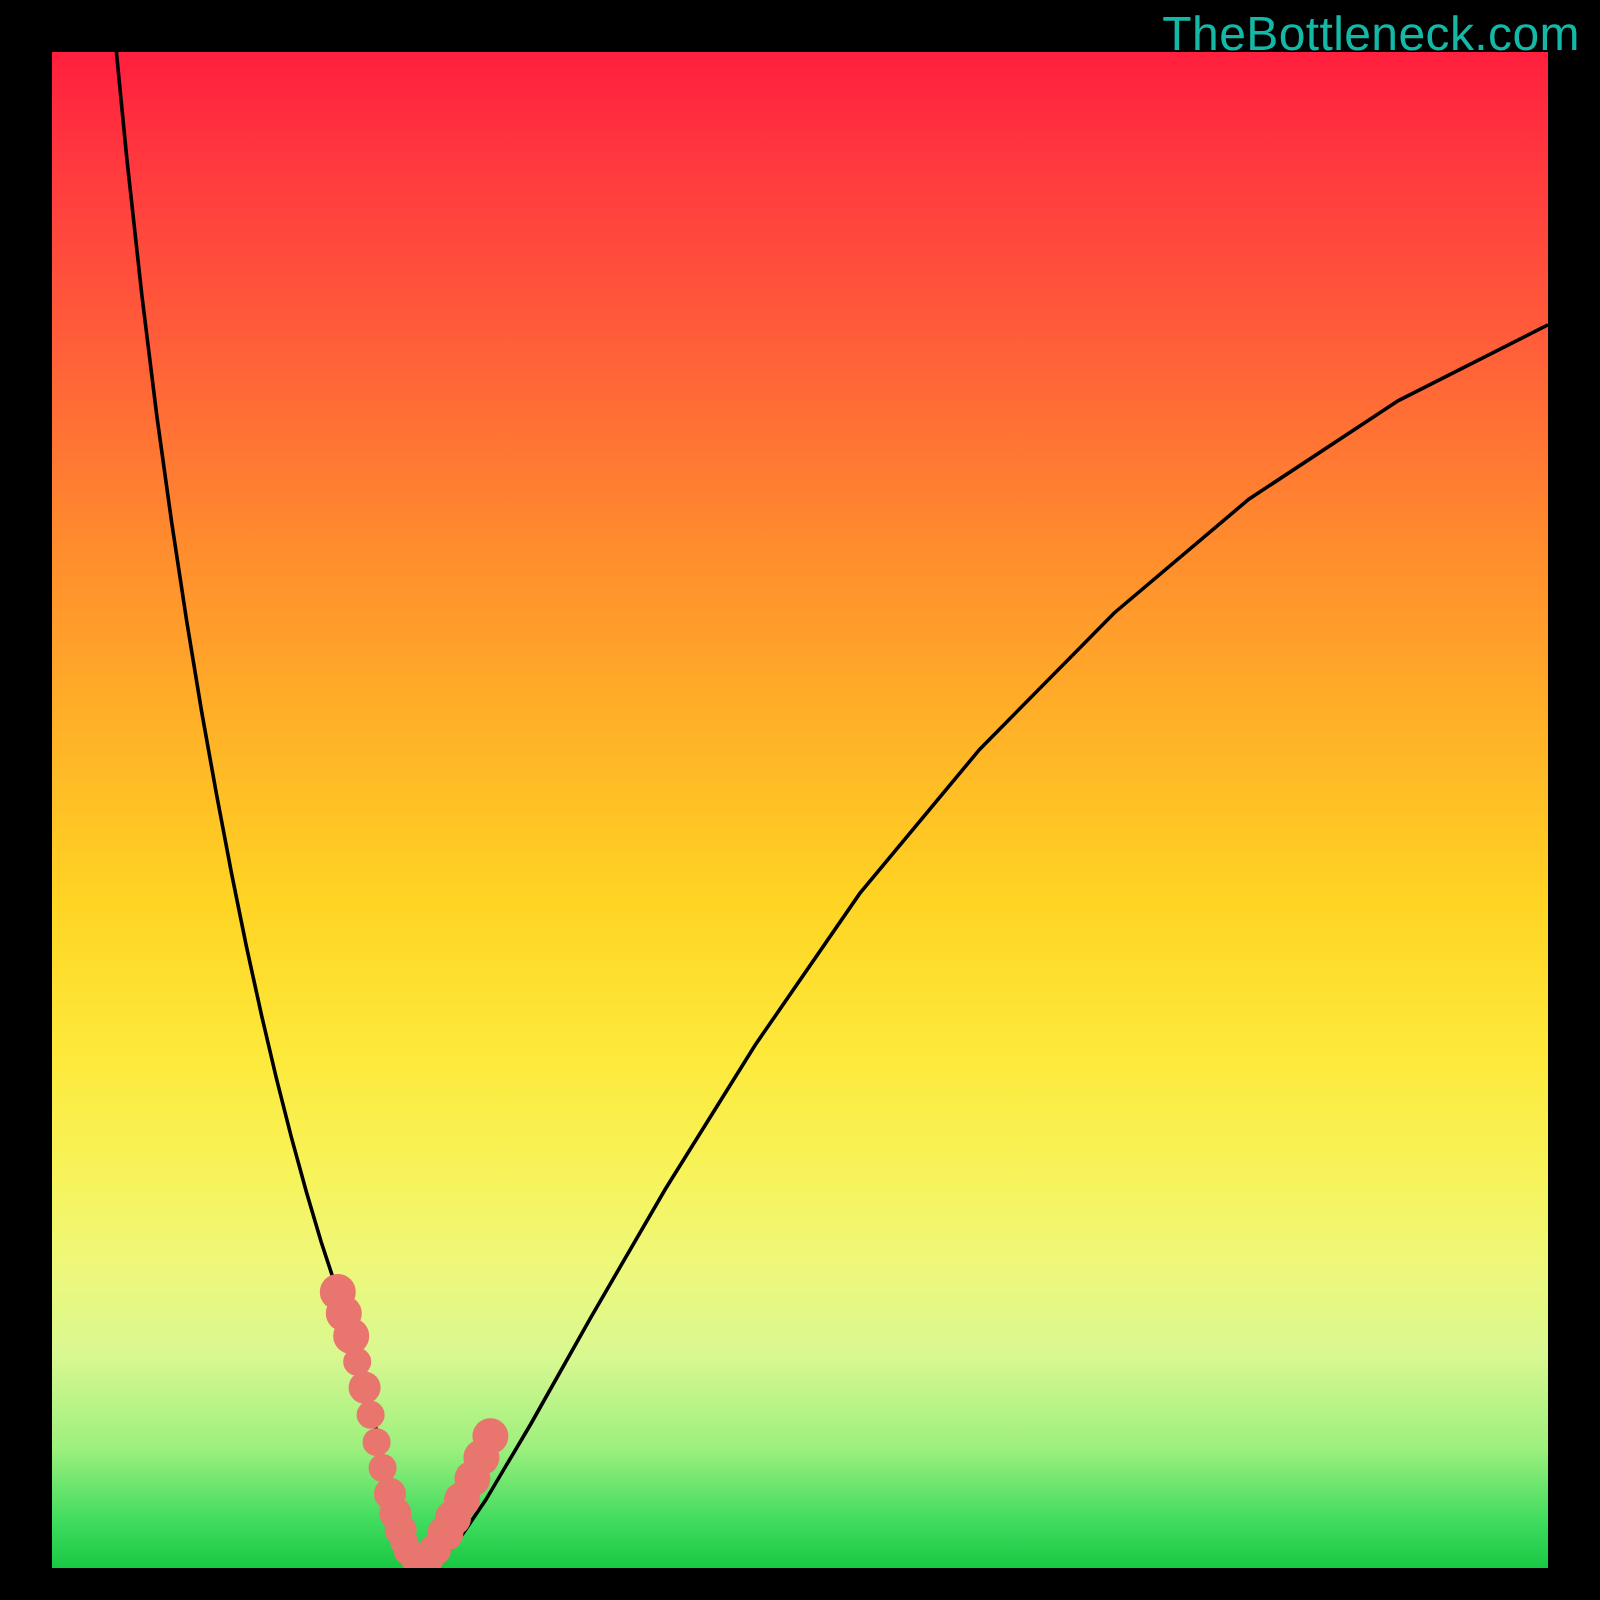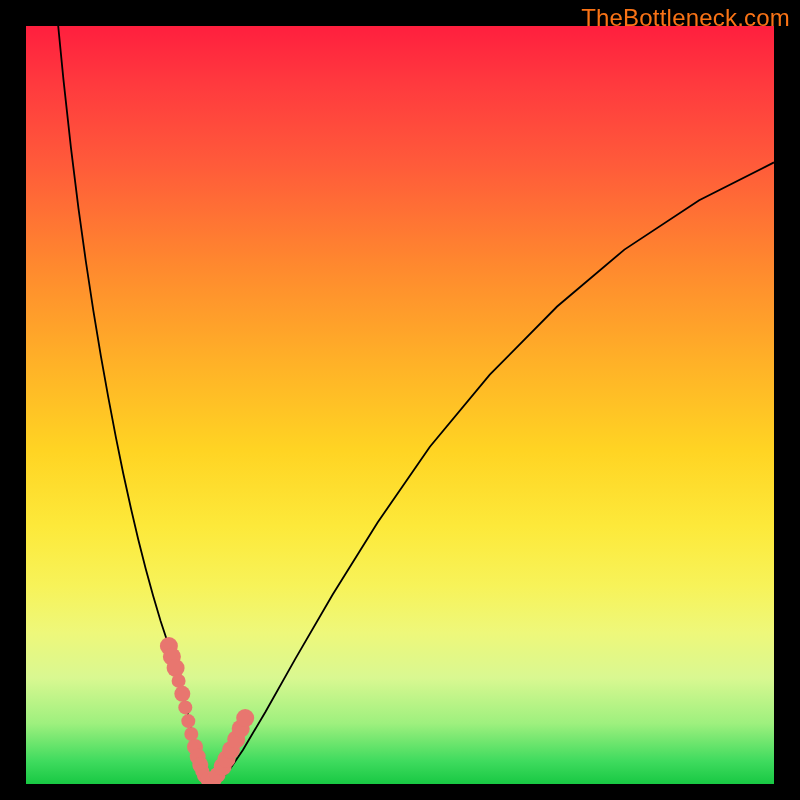--- a/index.html
+++ b/index.html
@@ -37,21 +37,21 @@
       #d9f891 86%,
       #9ef07e 92%,
       #3fdb5e 97%,
       #18c843 100%
     );
   }
   .watermark {
     position: absolute;
     top: 4px;
     right: 10px;
-    color: #f97316;
+    color: #14b8a6;
     font-size: 24px;
     font-weight: 400;
     letter-spacing: 0.2px;
     user-select: none;
     text-align: right;
   }
   svg.overlay {
     position: absolute;
     left: 26px;
     top: 26px;

